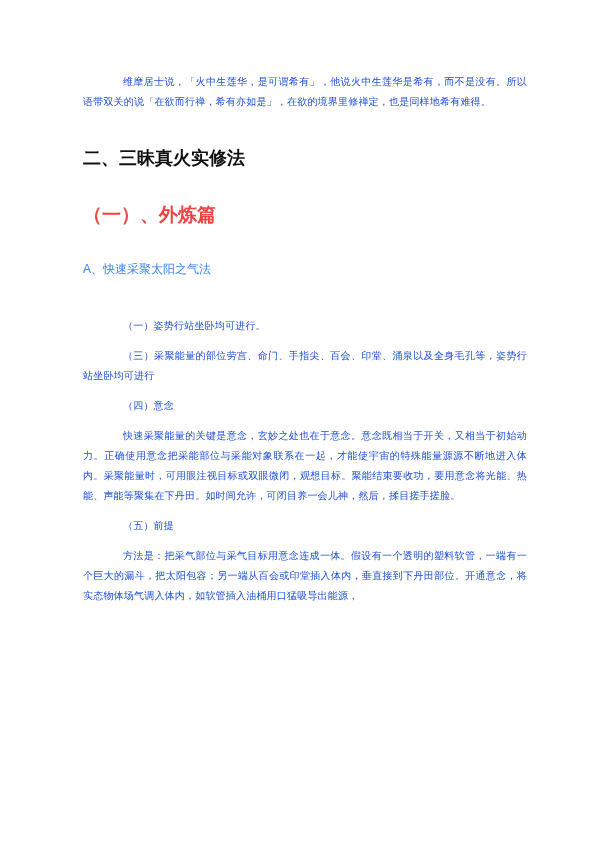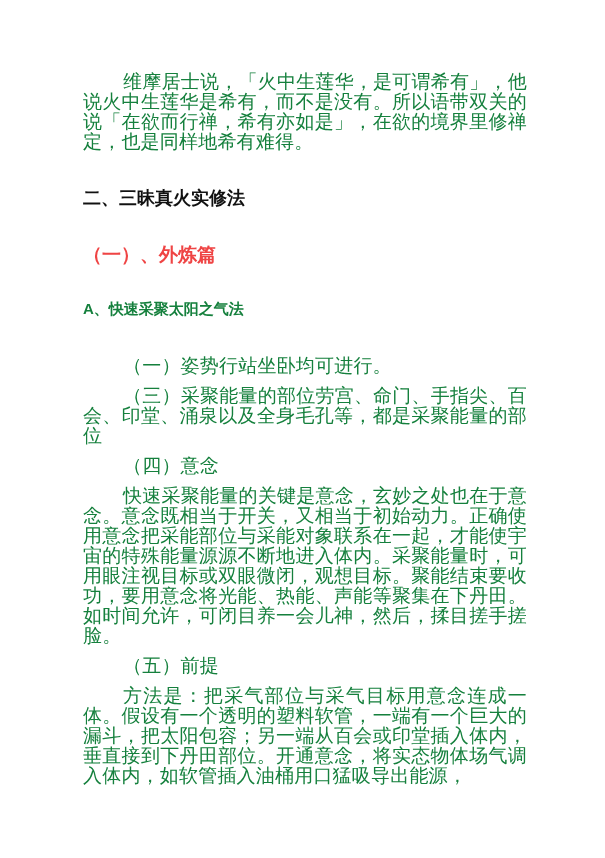--- a/index.html
+++ b/index.html
@@ -18,23 +18,23 @@
   .content {
     position: absolute;
     top: 0;
     left: 83px;
     width: 444px;
     padding-top: 72px;
     box-sizing: content-box;
   }
   .para {
     margin: 10px 0 0 0;
-    font-size: 19px;
+    font-size: 10px;
     line-height: 20px;
-    color: #15803d;
+    color: #1d4ed8;
     text-align: justify;
     text-indent: 40px;
     letter-spacing: 0.2px;
   }
   .para.first {
     margin-top: 0;
   }
   .para.after-heading {
     margin-top: 38px;
   }
@@ -47,44 +47,44 @@
   }
   .heading-2 {
     margin: 34px 0 0 0;
     font-size: 19px;
     line-height: 24px;
     font-weight: bold;
     color: #ef4444;
   }
   .heading-3 {
     margin: 33px 0 0 0;
-    font-size: 15px;
+    font-size: 12px;
     line-height: 18px;
-    font-weight: bold;
-    color: #15803d;
+    font-weight: normal;
+    color: #3b82f6;
   }
 </style>
 </head>
 <body>
 
 <div class="page">
   <div class="content">
 
     <p class="para first">维摩居士说，「火中生莲华，是可谓希有」，他说火中生莲华是希有，而不是没有。所以语带双关的说「在欲而行禅，希有亦如是」，在欲的境界里修禅定，也是同样地希有难得。</p>
 
     <h1 class="heading-1">二、三昧真火实修法</h1>
 
     <h2 class="heading-2">（一）、外炼篇</h2>
 
     <h3 class="heading-3">A、快速采聚太阳之气法</h3>
 
     <p class="para after-heading">（一）姿势行站坐卧均可进行。</p>
 
 
-    <p class="para">（三）采聚能量的部位劳宫、命门、手指尖、百会、印堂、涌泉以及全身毛孔等，都是采聚能量的部位</p>
+    <p class="para">（三）采聚能量的部位劳宫、命门、手指尖、百会、印堂、涌泉以及全身毛孔等，姿势行站坐卧均可进行</p>
 
     <p class="para">（四）意念</p>
 
     <p class="para">快速采聚能量的关键是意念，玄妙之处也在于意念。意念既相当于开关，又相当于初始动力。正确使用意念把采能部位与采能对象联系在一起，才能使宇宙的特殊能量源源不断地进入体内。采聚能量时，可用眼注视目标或双眼微闭，观想目标。聚能结束要收功，要用意念将光能、热能、声能等聚集在下丹田。如时间允许，可闭目养一会儿神，然后，揉目搓手搓脸。</p>
 
     <p class="para">（五）前提</p>
 
 
     <p class="para">方法是：把采气部位与采气目标用意念连成一体。假设有一个透明的塑料软管，一端有一个巨大的漏斗，把太阳包容；另一端从百会或印堂插入体内，垂直接到下丹田部位。开通意念，将实态物体场气调入体内，如软管插入油桶用口猛吸导出能源，</p>
 

